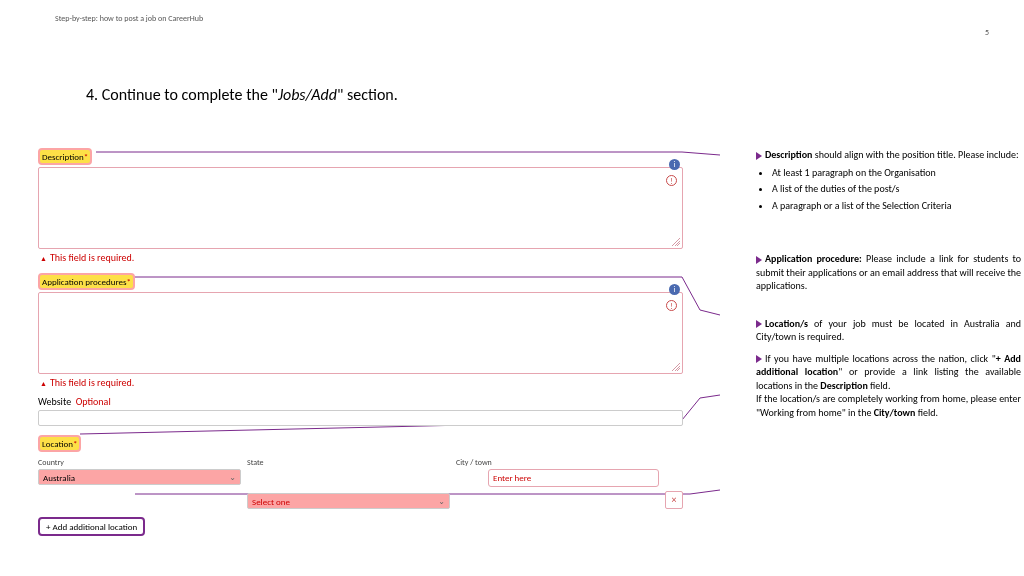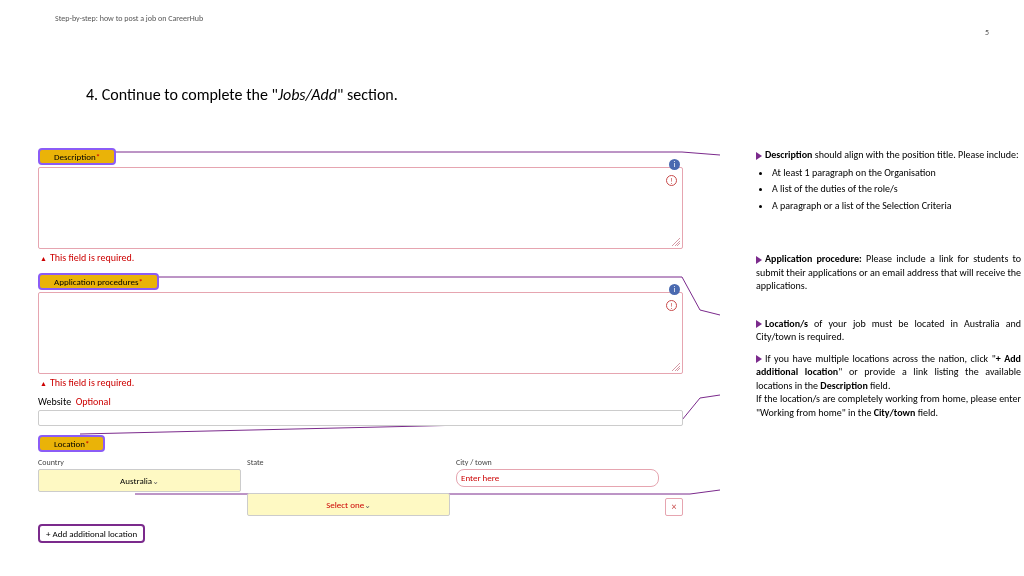--- a/index.html
+++ b/index.html
@@ -34,26 +34,26 @@
     margin-left: 36px;
   }
   .heading .italic { font-style: italic; }
   .form-area {
     position: absolute;
     left: 38px;
     top: 145px;
     width: 645px;
   }
   .callout-box {
-    border: 2px solid #8b5cf6;
+    border: 2px solid #fca5a5;
     border-radius: 4px;
-    padding: 1px 14px;
+    padding: 1px 2px;
     font-size: 9px;
     display: inline-block;
-    background: #eab308;
+    background: #fde047;
     margin-bottom: 2px;
   }
   .red-star { color: #c00; }
   .textarea-wrap {
     position: relative;
     border: 1px solid #e6a5b0;
     border-radius: 2px;
     height: 82px;
     background: #fff;
   }
@@ -116,39 +116,40 @@
   }
   .loc-row {
     display: flex;
     gap: 6px;
     margin-top: 3px;
   }
   .loc-col { flex: 1; }
   .loc-col .col-label { font-size: 8px; color: #444; margin-bottom: 2px; }
   .select-box {
     border: 1px solid #ccc;
-    height: 23px;
+    height: 16px;
     border-radius: 2px;
     font-size: 9px;
     padding: 2px 4px;
     display: flex;
-    justify-content: center;
+    justify-content: space-between;
     align-items: center;
-    background: #fef9c3;
+    background: #fca5a5;
   }
   .select-box .chev { font-size: 8px; color: #666; }
   .select-box.red-txt { color: #c00; margin-top: 26px; }
   .city-input {
     border: 1px solid #e6a5b0;
     height: 18px;
-    border-radius: 8px;
+    border-radius: 3px;
     font-size: 9px;
     padding: 2px 4px;
     color: #c00;
     background: #fff;
+    margin-left: 32px;
   }
   .del-btn {
     width: 18px; height: 18px;
     border: 1px solid #e6a5b0;
     border-radius: 2px;
     color: #c94a4a;
     font-size: 10px;
     line-height: 16px;
     text-align: center;
     align-self: flex-end;
@@ -262,21 +263,21 @@
 
   <div class="add-loc-btn">+  Add additional location</div>
 </div>
 
 <div class="notes">
 
   <div class="note-block">
     <span class="arrow-head"></span><b>Description</b><span> should align with the position title. Please include:</span>
     <ul>
       <li>At least 1 paragraph on the Organisation</li>
-      <li>A list of the duties of the role/s</li>
+      <li>A list of the duties of the post/s</li>
       <li>A paragraph or a list of the Selection Criteria</li>
     </ul>
   </div>
 
   <div class="note-block" style="margin-top:40px">
     <span class="arrow-head"></span><b>Application procedure:</b><span> Please include a link for students to submit their applications or an email address that will receive the applications.</span>
   </div>
 
   <div class="note-block" style="margin-top:24px">
     <p style="margin-bottom:8px"><span class="arrow-head"></span><b>Location/s</b><span> of your job must be located in Australia and City/town is required.</span></p>

